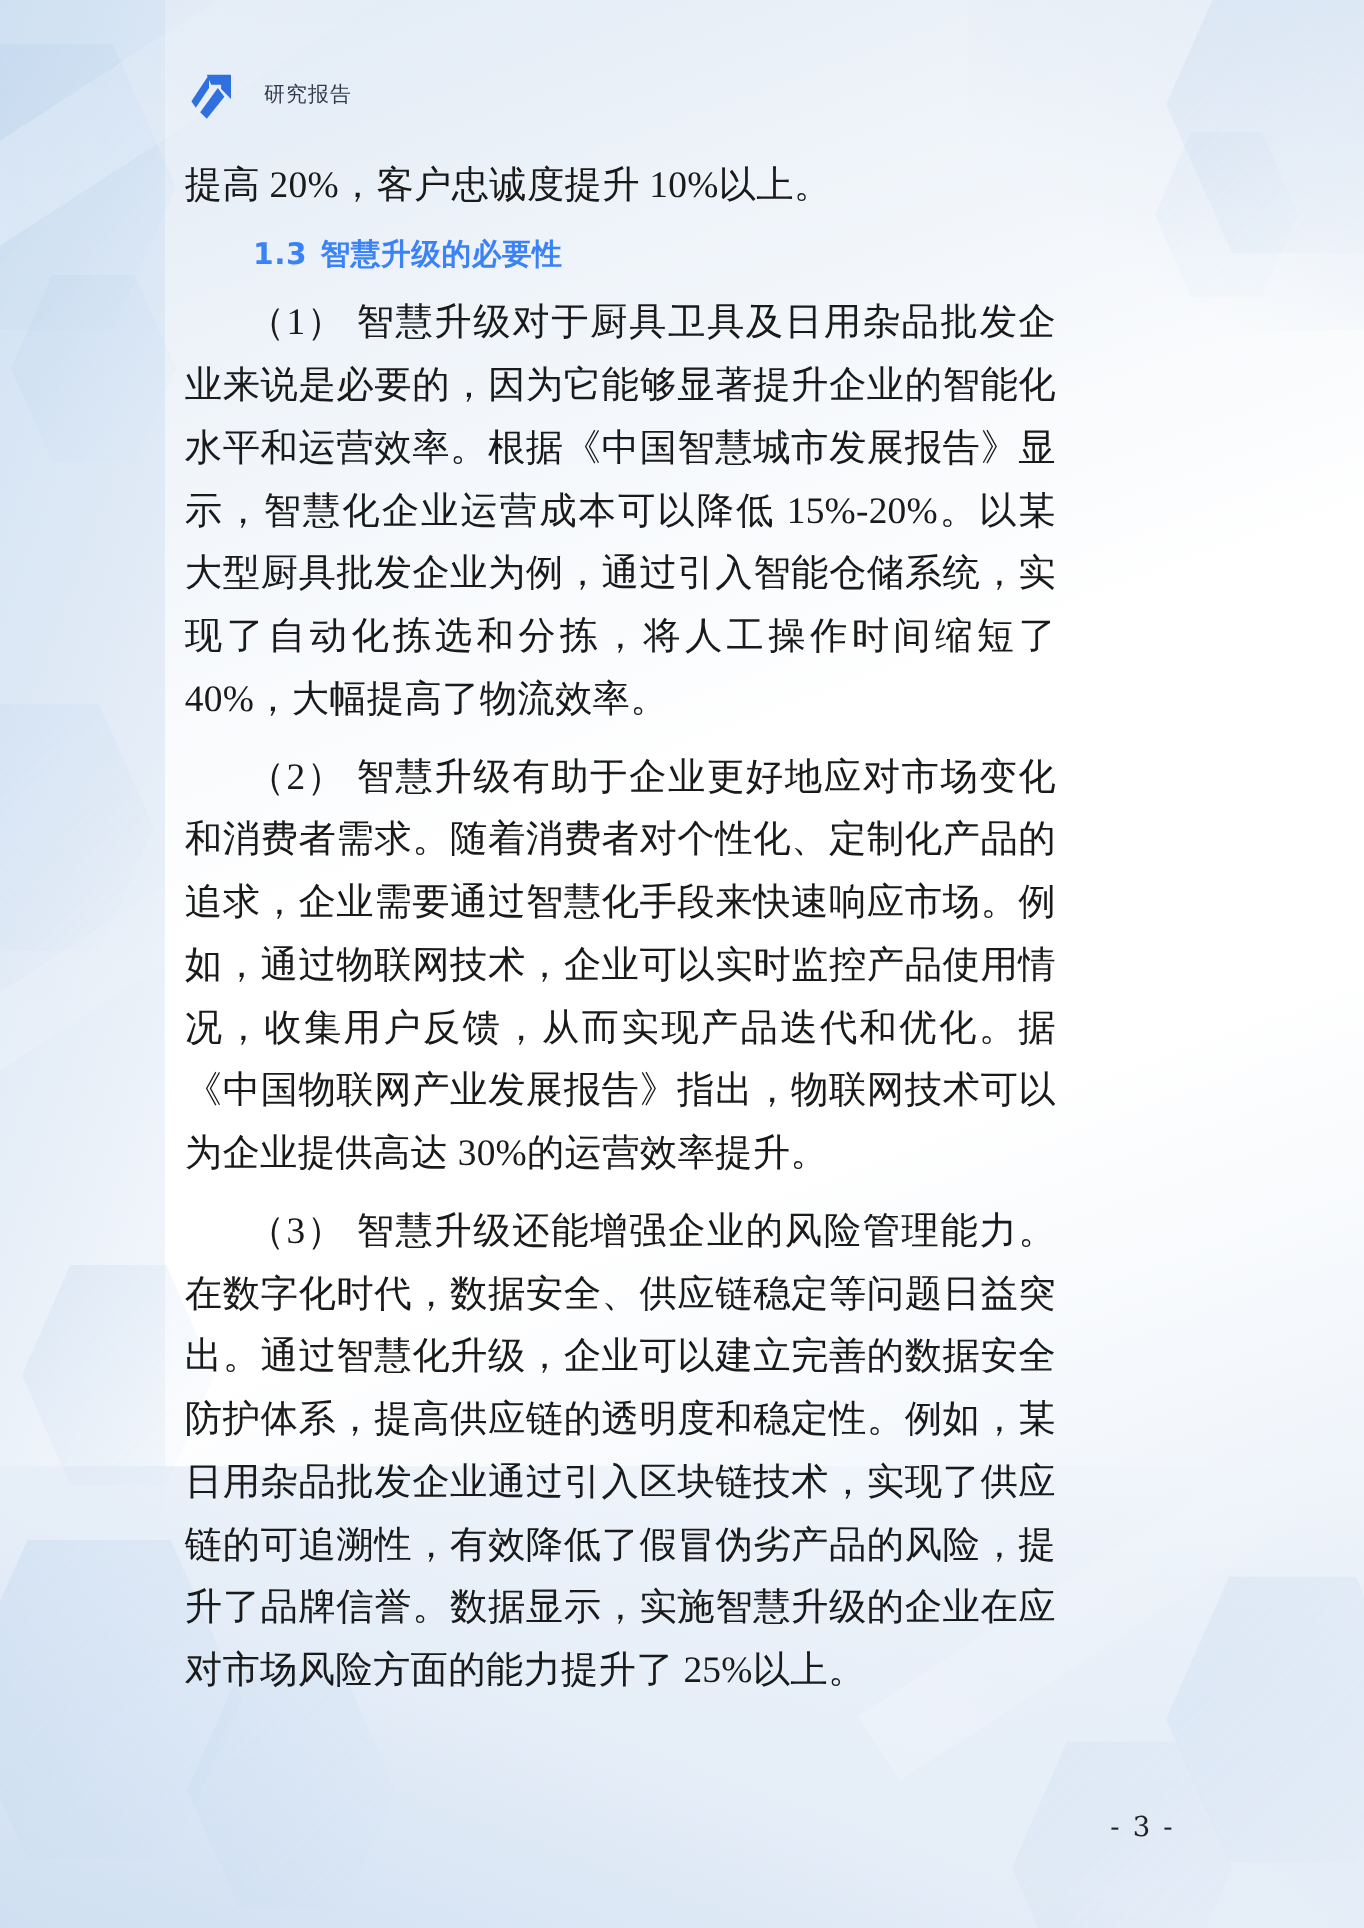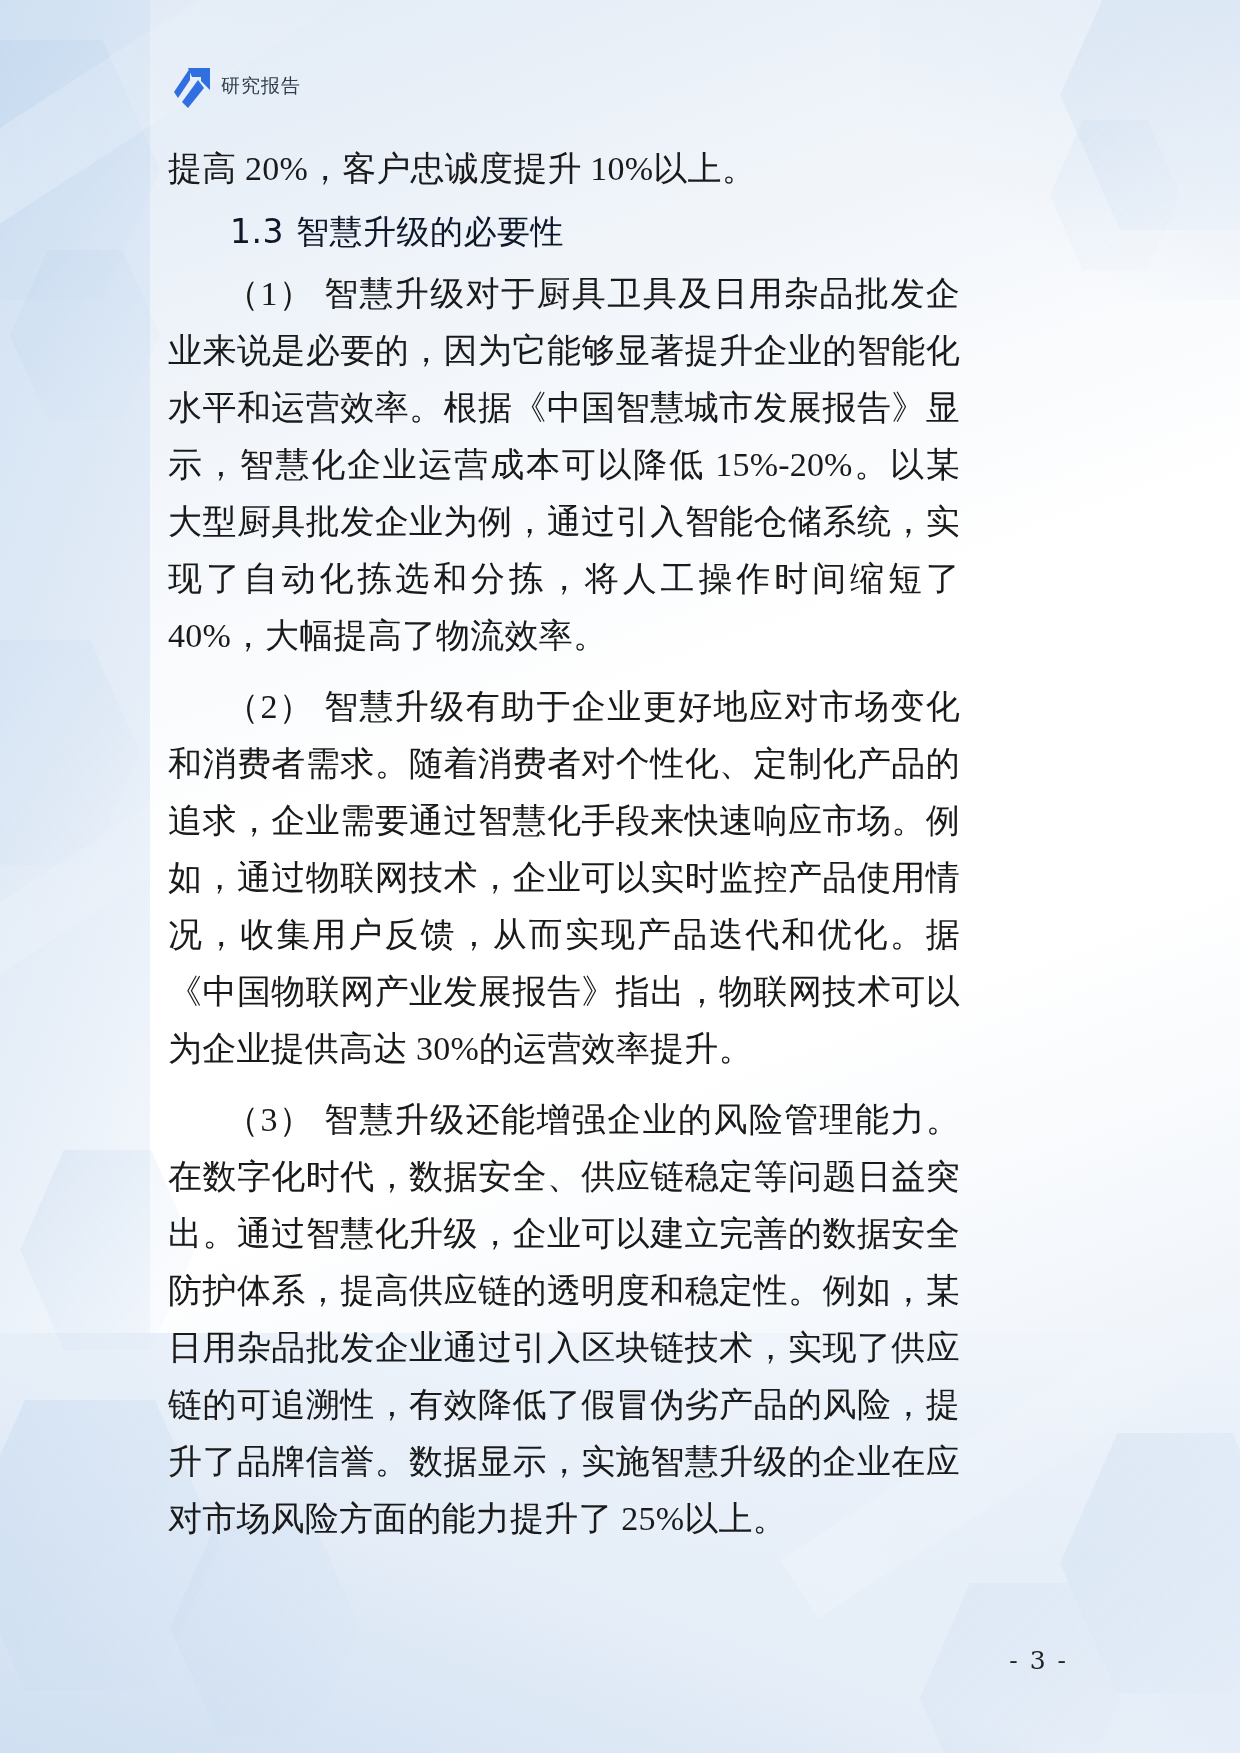--- a/index.html
+++ b/index.html
@@ -86,21 +86,21 @@
     height: 1753px;
     box-sizing: border-box;
   }
 
   .brand {
     position: absolute;
     left: 168px;
     top: 62px;
     display: flex;
     align-items: center;
-    gap: 5px;
+    gap: 24px;
   }
   .brand-mark {
     width: 48px;
     height: 48px;
     position: relative;
   }
   .brand-label {
     font-family: "DejaVu Serif", serif;
     font-size: 19px;
     color: #2f3b4d;
@@ -122,23 +122,23 @@
     text-justify: inter-ideograph;
     margin: 0;
     letter-spacing: .2px;
   }
   .para.indent {
     text-indent: 57px;
   }
 
   .heading {
     font-family: "DejaVu Sans", sans-serif;
-    font-size: 33px;
-    font-weight: normal;
-    color: #0f172a;
+    font-size: 27px;
+    font-weight: bold;
+    color: #3b82f6;
     line-height: 58px;
     margin: 6px 0 4px 0;
     padding-left: 62px;
     letter-spacing: .5px;
   }
   .heading .num {
     margin-right: 12px;
   }
 
   .blockgap { height: 14px; }

